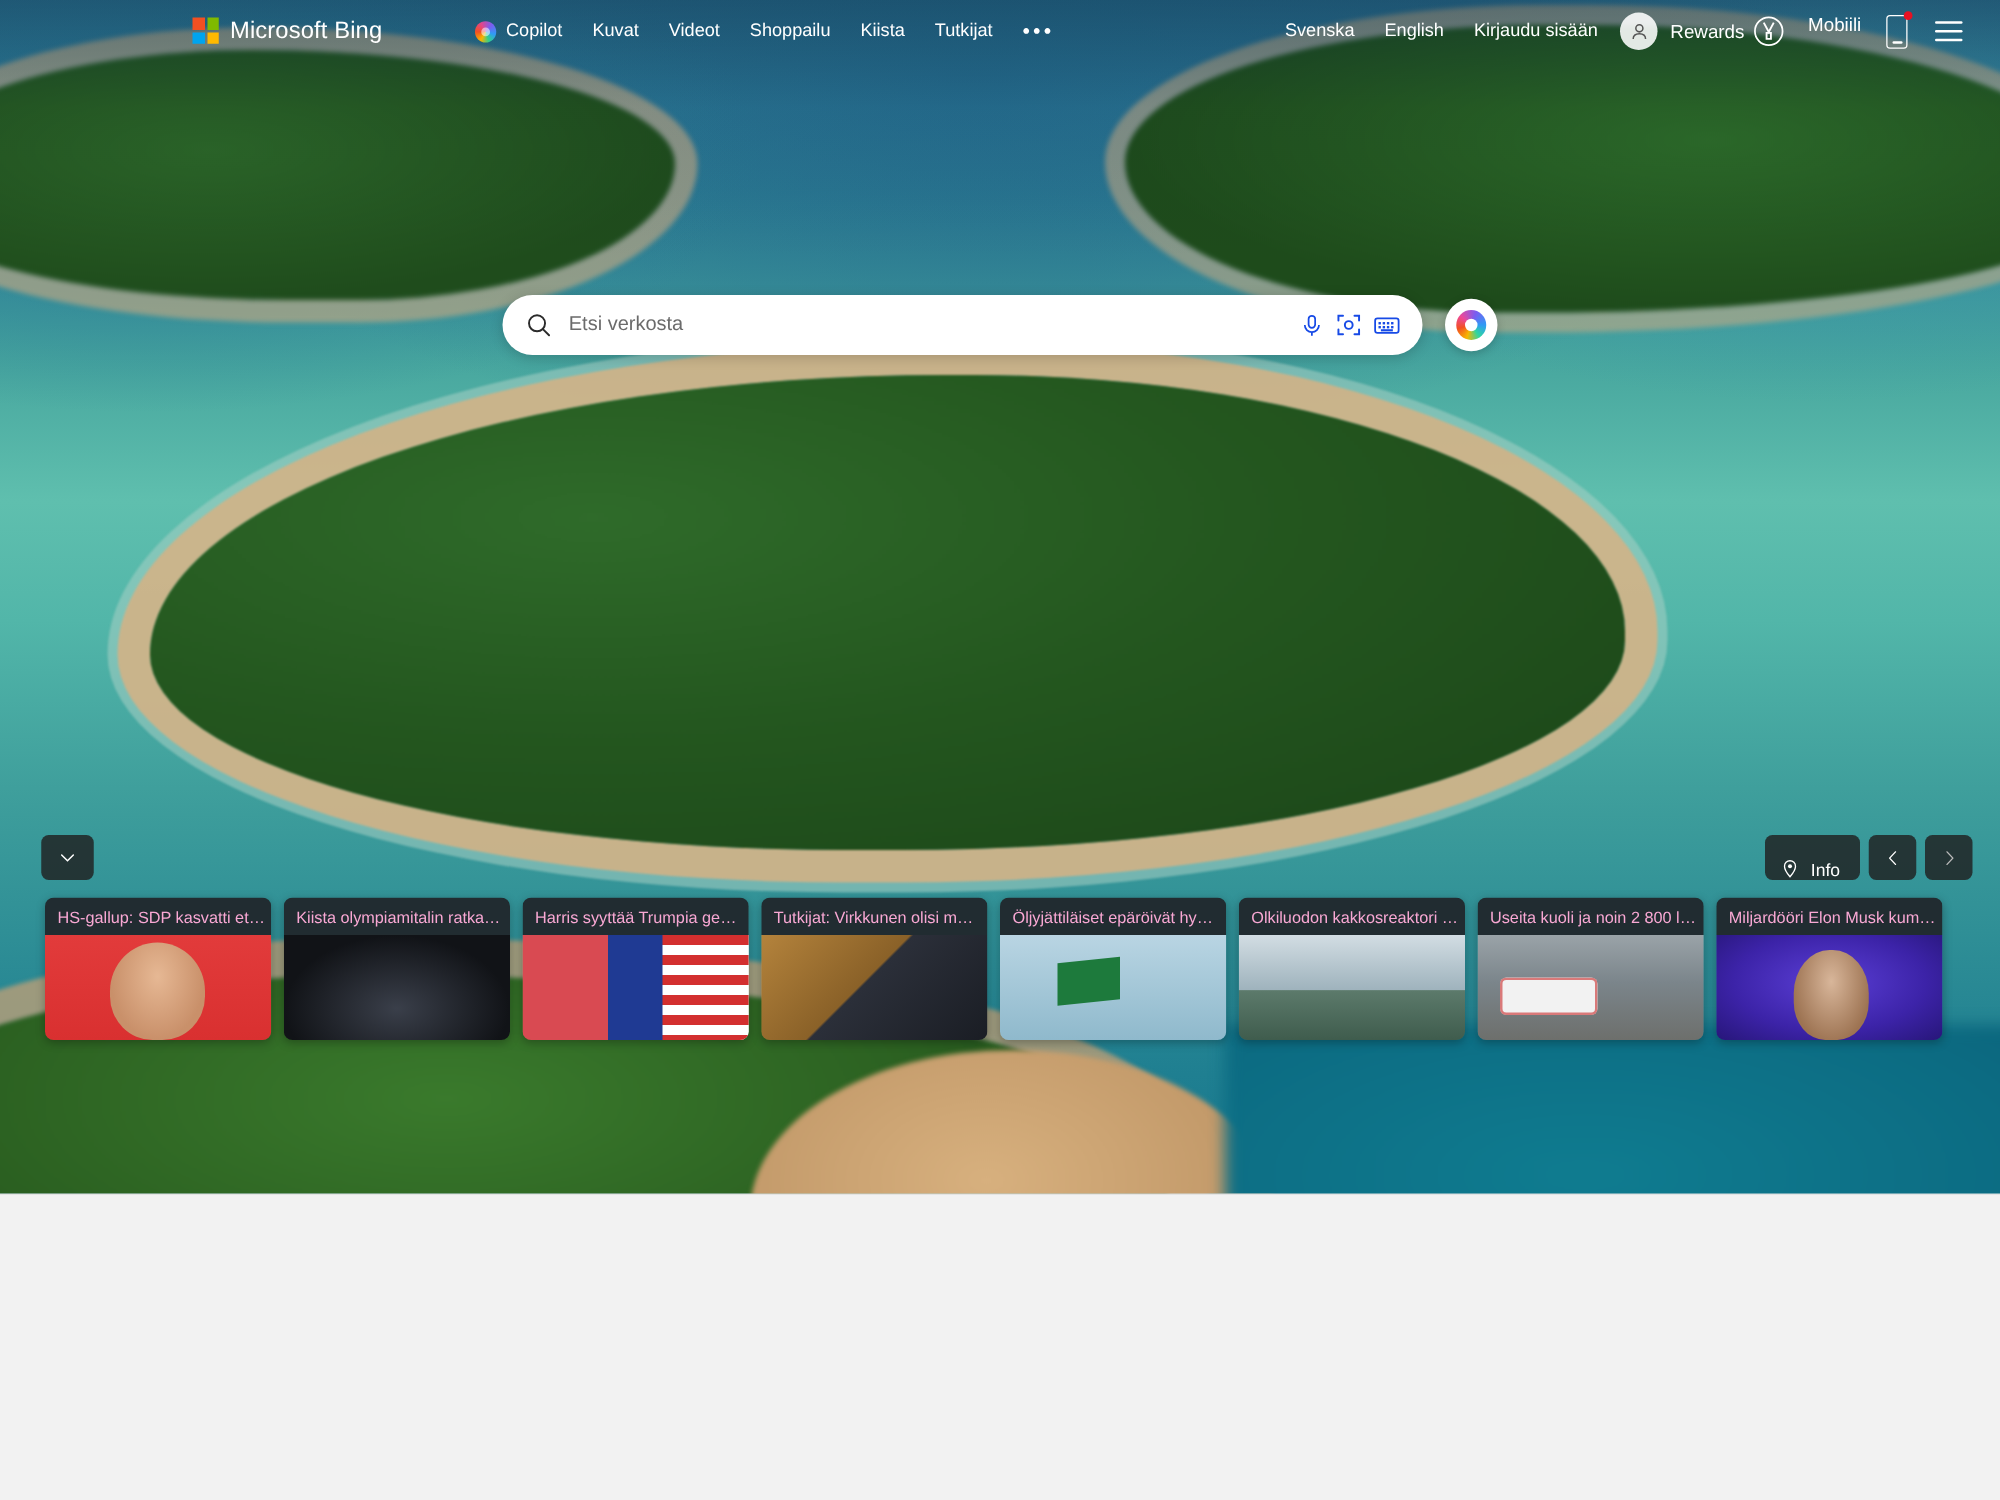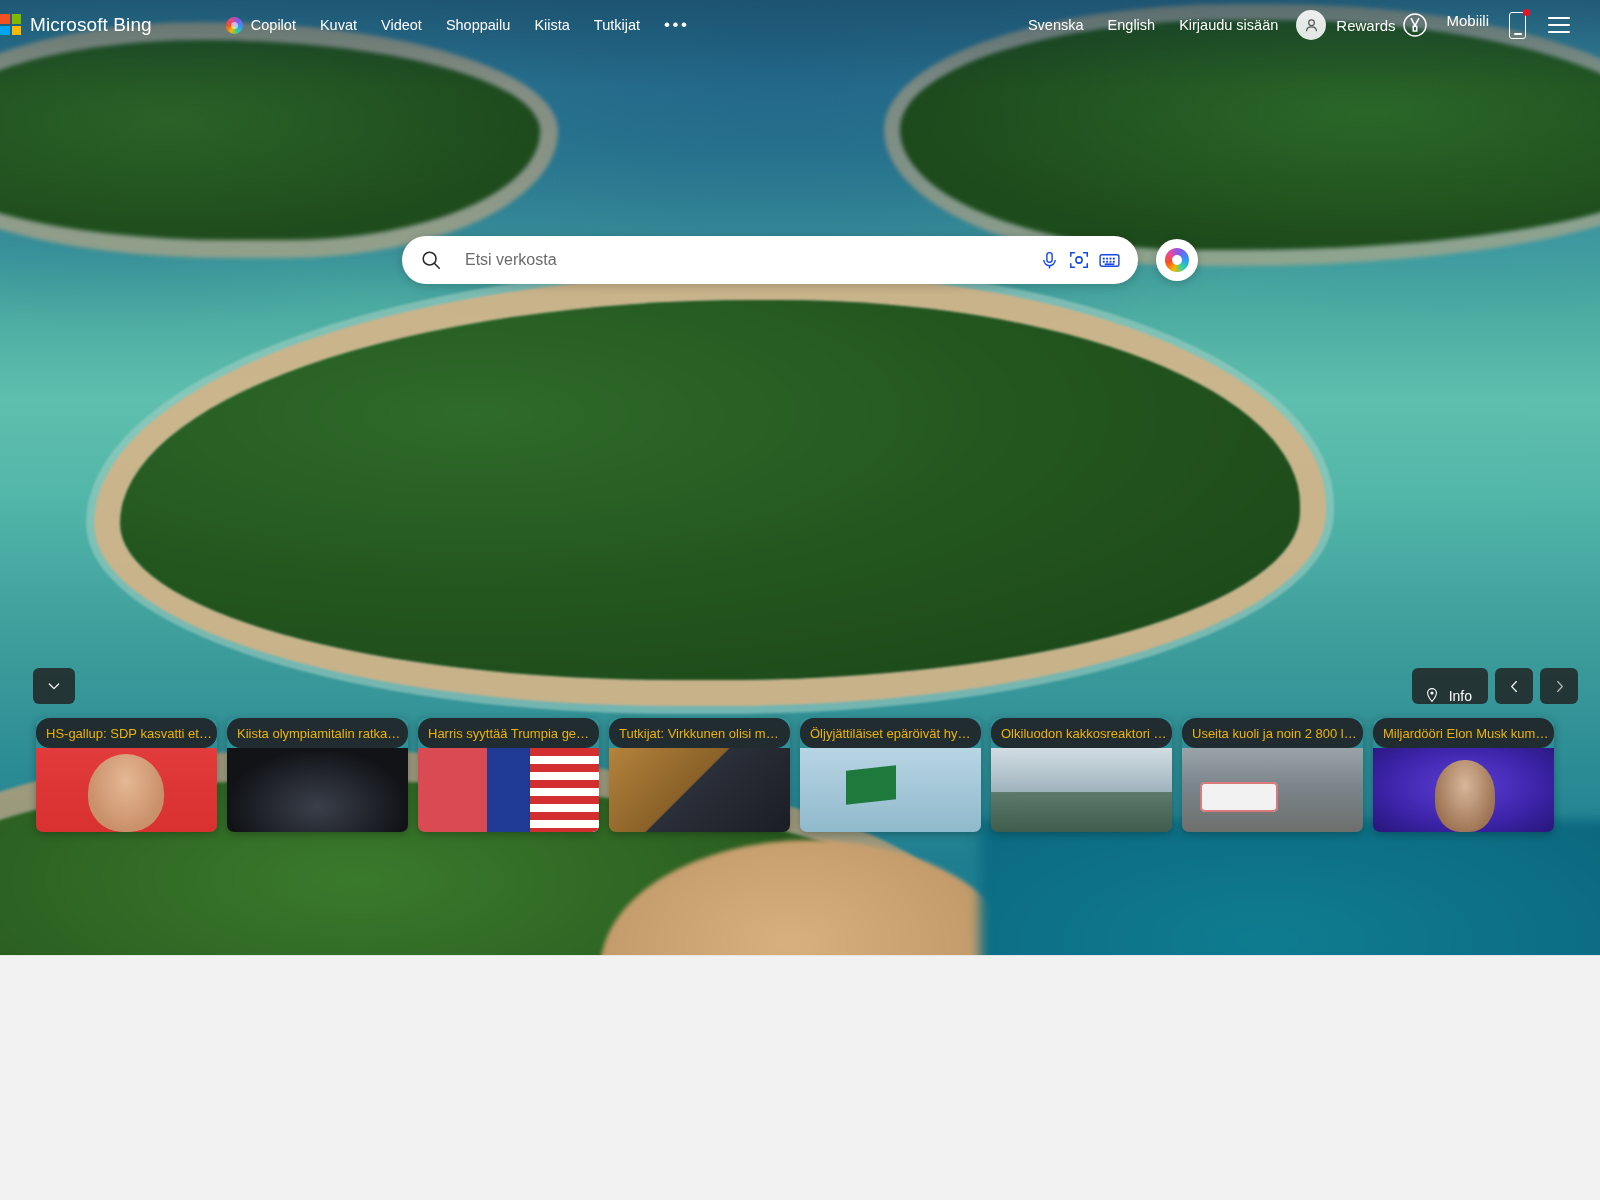--- a/index.html
+++ b/index.html
@@ -74,21 +74,21 @@
   }
 
   
   #header {
     position: absolute; left: 0; top: 0; width: 1600px; height: 50px;
     display: flex; align-items: center;
     z-index: 40;
     color: #fff;
     font-size: 15px;
   }
-  .ms-logo-wrap { display: flex; align-items: flex-start; gap: 9px; }
+  .ms-logo-wrap { display: flex; align-items: flex-start; gap: 9px; margin-left: 154px; }
   .ms-grid { width: 21px; height: 21px; display: grid; grid-template-columns: 1fr 1fr; grid-template-rows: 1fr 1fr; gap: 2px; }
   .ms-grid i { display: block; }
   .ms-logo-text { font-size: 19px; letter-spacing: .1px; color: #fff; white-space: nowrap; }
 
   #nav-main { display: flex; align-items: center; gap: 0; margin-left: 62px; }
   .nav-link {
     color: #fff; font-size: 14.5px; text-decoration: none; white-space: nowrap;
     padding: 6px 12px; border-radius: 4px; cursor: pointer; display: flex; align-items: center; gap: 8px;
   }
   .copilot-dot {
@@ -119,21 +119,21 @@
     display: flex; justify-content: center; align-items: center; gap: 18px;
     z-index: 30;
   }
   #search-box {
     width: 736px; height: 48px; background: #fff; border-radius: 24px;
     display: flex; align-items: center; padding: 0 14px 0 18px;
     box-shadow: 0 2px 10px rgba(0,0,0,.18);
   }
   #search-input {
     flex: 1; border: none; outline: none; font-size: 16px; color: #1a1a1a;
-    font-family: "Liberation Sans", sans-serif; margin-left: 23px; background: transparent;
+    font-family: "Liberation Sans", sans-serif; margin-left: 13px; background: transparent;
   }
   #search-input::placeholder { color: #6b6b6b; }
   .sb-icon { width: 30px; height: 30px; display:flex; align-items:center; justify-content:center; cursor: pointer; flex:none;}
   #copilot-btn {
     width: 42px; height: 42px; border-radius: 50%; background: #fff;
     display: flex; align-items: center; justify-content: center; cursor: pointer;
     box-shadow: 0 2px 8px rgba(0,0,0,.2);
   }
   .copilot-big {
     width: 24px; height: 24px; border-radius: 50%;
@@ -164,23 +164,23 @@
     position: absolute; left: 36px; top: 718px; width: 1530px; height: 114px;
     display: flex; gap: 10px; z-index: 20;
   }
   .news-card {
     width: 181px; height: 114px; border-radius: 7px; overflow: hidden;
     position: relative; cursor: pointer; flex: none;
     box-shadow: 0 2px 8px rgba(0,0,0,.28);
   }
   .news-title {
     position: absolute; left: 0; top: 0; width: 100%; height: 30px;
-    background: rgba(32,37,41,.93); color: #eab308; font-size: 13px;
+    background: rgba(32,37,41,.93); color: #f9a8d4; font-size: 13px;
     display: flex; align-items: center; padding: 0 10px;
-    white-space: nowrap; overflow: hidden; text-overflow: ellipsis; border-radius: 14px;
+    white-space: nowrap; overflow: hidden; text-overflow: ellipsis;
   }
   .news-img { position: absolute; left: 0; top: 30px; width: 100%; height: 84px; }
 
   .thumb-1 { background: linear-gradient(180deg,#e23b3b 0%, #d93030 100%); position: relative; }
   .thumb-1::after { content:""; position:absolute; left:52px; top:6px; width:76px; height:78px; border-radius:50% 50% 45% 45%; background: radial-gradient(ellipse at 50% 35%, #e6b894 0%, #c9906a 70%); }
   .thumb-2 { background: radial-gradient(ellipse at 50% 70%, #3a3f4a 0%, #111317 70%); }
   .thumb-3 { background: linear-gradient(90deg, #d94a52 0%, #d94a52 38%, #1f3a93 38%, #1f3a93 62%, #ffffff 62%, #ffffff 100%); position: relative; }
   .thumb-3::after { content:""; position:absolute; right:0; top:0; width:38%; height:100%;
     background: repeating-linear-gradient(180deg, #d32f2f 0 8px, #ffffff 8px 16px); }
   .thumb-4 { background: linear-gradient(135deg,#b4833c 0%, #8a6128 45%, #2b2f39 46%, #1a1d24 100%); }

